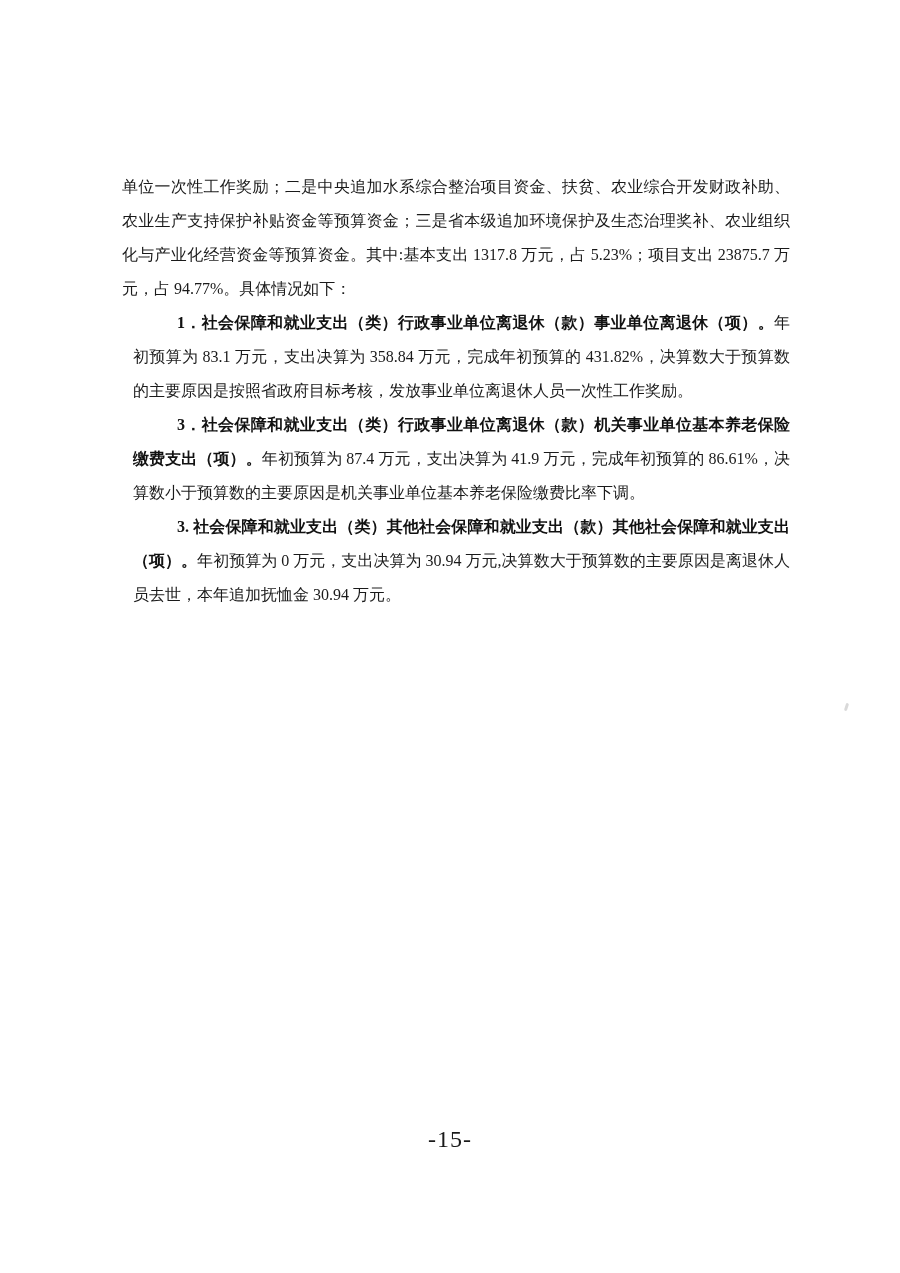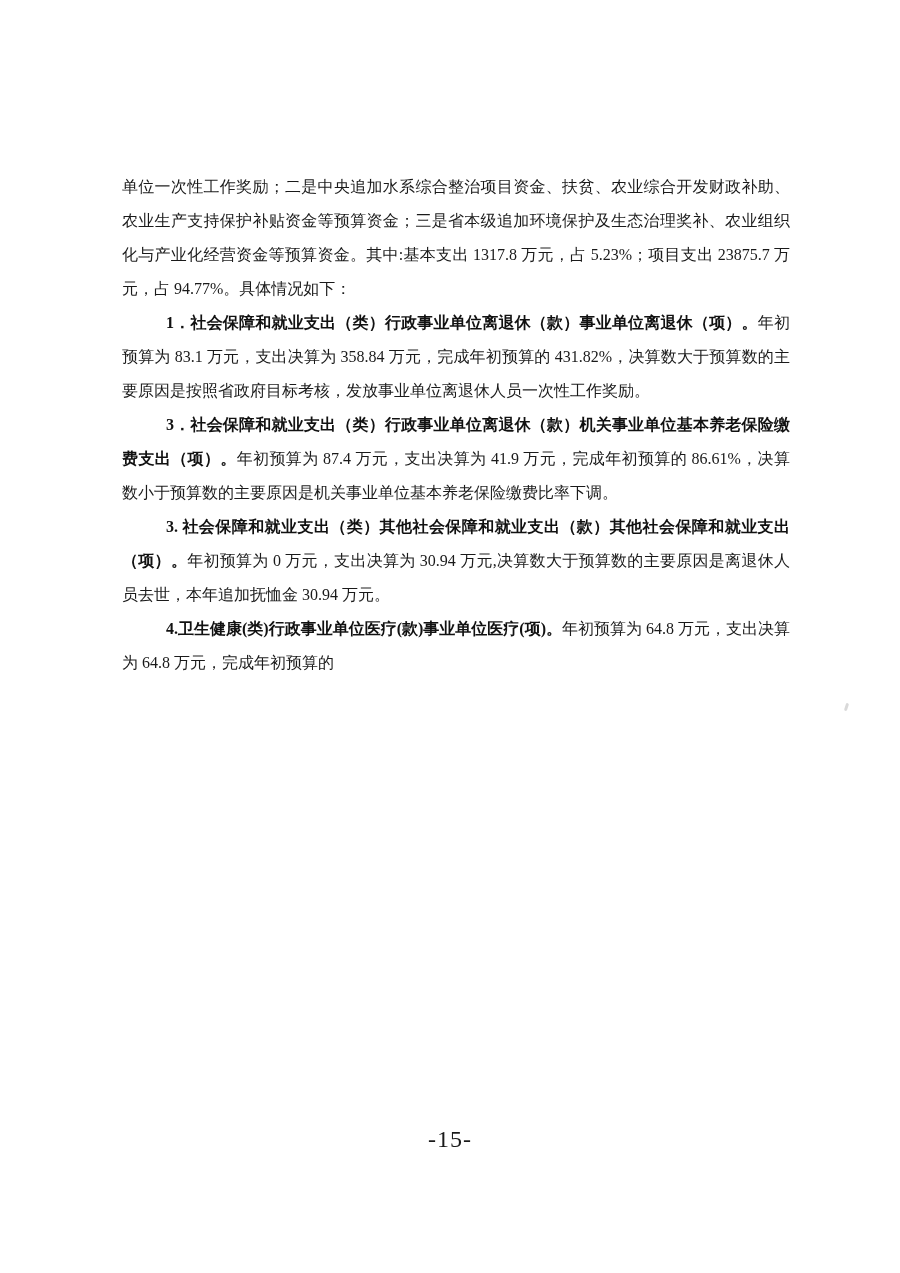--- a/index.html
+++ b/index.html
@@ -19,21 +19,21 @@
       position: absolute;
       left: 122px;
       top: 170px;
       width: 668px;
       font-size: 16px;
       line-height: 34px;
       text-align: justify;
       color: #1a1a1a;
     }
     .para { margin: 0; }
-    .para.indent { text-indent: 44px; }
+    .para.indent { text-indent: 44px; margin-left: 11px; }
     .para .heading-bold { font-weight: 700; color: #111111; }
     .page-footer {
       position: absolute;
       top: 1124px;
       left: 0;
       width: 900px;
       text-align: center;
       font-size: 24px;
       line-height: 30px;
       letter-spacing: 1px;
@@ -59,21 +59,20 @@
   <div class="content">
 
     <p class="para"><span>单位一次性工作奖励；二是中央追加水系综合整治项目资金、扶贫、农业综合开发财政补助、农业生产支持保护补贴资金等预算资金；三是省本级追加环境保护及生态治理奖补、农业组织化与产业化经营资金等预算资金。其中:基本支出 1317.8 万元，占 5.23%；项目支出 23875.7 万元，占 94.77%。具体情况如下：</span></p>
 
     <p class="para indent"><span class="heading-bold">1．社会保障和就业支出（类）行政事业单位离退休（款）事业单位离退休（项）。</span><span>年初预算为 83.1 万元，支出决算为 358.84 万元，完成年初预算的 431.82%，决算数大于预算数的主要原因是按照省政府目标考核，发放事业单位离退休人员一次性工作奖励。</span></p>
 
     <p class="para indent"><span class="heading-bold">3．社会保障和就业支出（类）行政事业单位离退休（款）机关事业单位基本养老保险缴费支出（项）。</span><span>年初预算为 87.4 万元，支出决算为 41.9 万元，完成年初预算的 86.61%，决算数小于预算数的主要原因是机关事业单位基本养老保险缴费比率下调。</span></p>
 
     <p class="para indent"><span class="heading-bold">3. 社会保障和就业支出（类）其他社会保障和就业支出（款）其他社会保障和就业支出（项）。</span><span>年初预算为 0 万元，支出决算为 30.94 万元,决算数大于预算数的主要原因是离退休人员去世，本年追加抚恤金 30.94 万元。</span></p>
 
-    <p class="para indent"><span class="heading-bold">4.卫生健康(类)行政事业单位医疗(款)事业单位医疗(项)。</span><span>年初预算为 64.8 万元，支出决算为 64.8 万元，完成年初预算的</span></p>
 
   </div>
 
   <span class="scan-speck"></span>
 
   <div class="page-footer">-15-</div>
 
 </div>
 
 </body></html>

